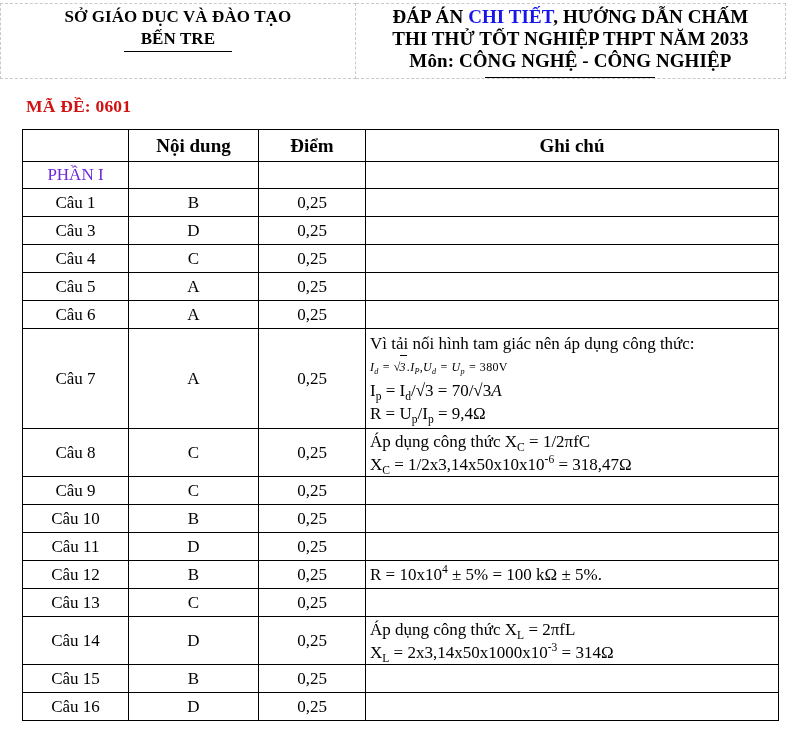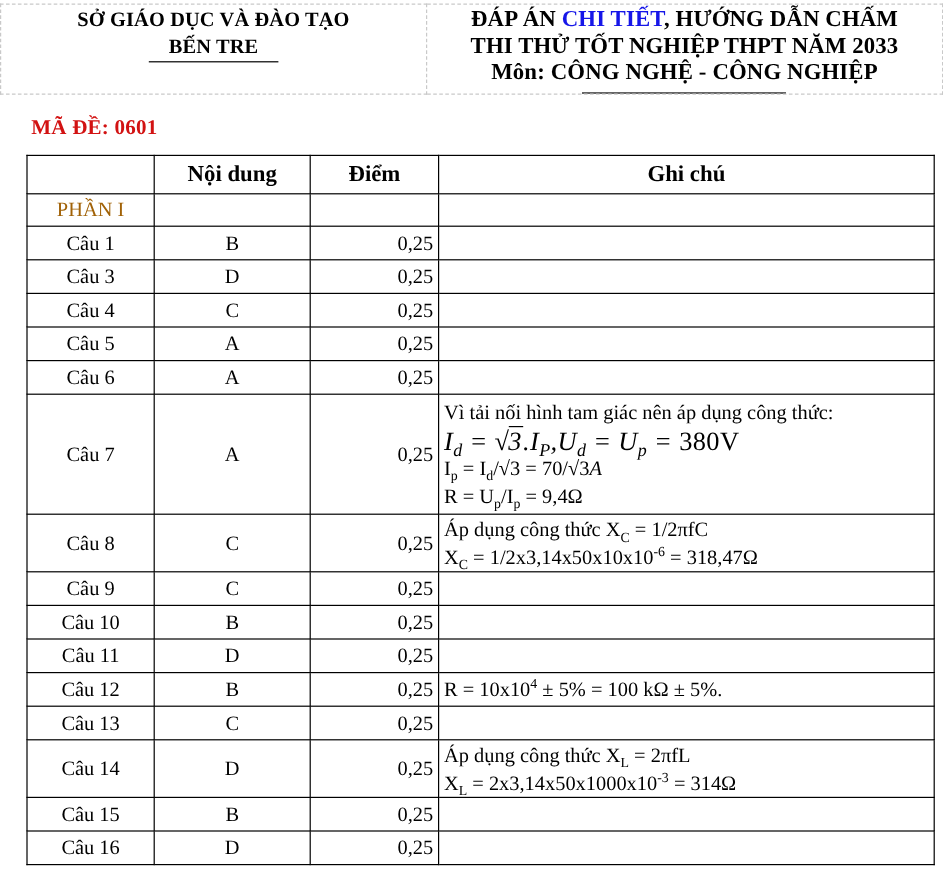--- a/index.html
+++ b/index.html
@@ -90,35 +90,35 @@
   col.c-note    { width: 413px; }
 
   .answers thead td {
     text-align: center;
     font-weight: bold;
     height: 32px;
     font-size: 19px;
   }
   td.cell-no      { text-align: center; font-weight: bold; height: 28px; }
   td.cell-content { text-align: center; }
-  td.cell-score   { text-align: right; }
+  td.cell-score   { text-align: center; }
   td.cell-note    { text-align: left; padding-left: 7px; font-size: 16.5px; line-height: 23px; }
 
   td.part-label {
     text-align: center;
     font-weight: bold;
-    color: #a16207;
+    color: #6d28d9;
     height: 27px;
     font-size: 17px;
   }
 
   .note-line { white-space: nowrap; }
   .math-italic {
     font-style: italic;
-    font-size: 22px;
+    font-size: 12px;
     letter-spacing: 0.3px;
   }
   .math-italic .up { font-style: normal; }
   sub, sup { font-size: 0.68em; line-height: 0; }
   .rad {
     display: inline-block;
     border-top: 1.2px solid #000;
     padding: 0 1px 0 0;
     margin-left: -1px;
   }

